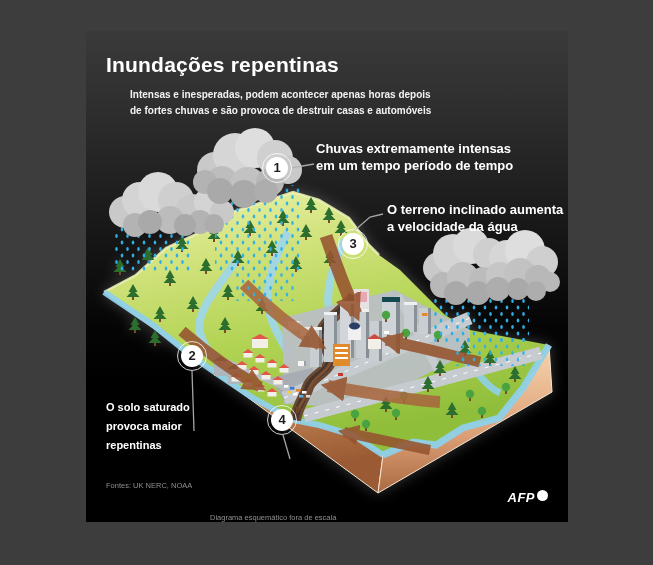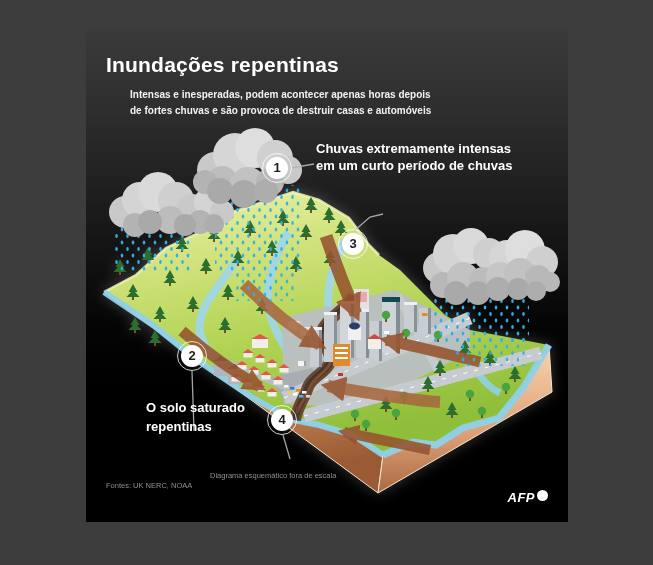--- a/index.html
+++ b/index.html
@@ -27,21 +27,21 @@
     box-sizing:border-box;
   }
   .badge-core{
     width:22px;height:22px;border-radius:50%;background:#fff;color:#1d1d1d;
     font-size:13px;font-weight:700;line-height:22px;text-align:center;
   }
   .callout-text{
     position:absolute;color:#fff;font-weight:700;z-index:4;
   }
   .co-small{font-size:13px;line-height:17px;}
-  .co-big{font-size:13px;line-height:19px;margin-left:40px;}
+  .co-big{font-size:11px;line-height:19px;}
   .footer-text{
     position:absolute;color:#8f8f8f;font-size:7.5px;z-index:4;
   }
   .afp{
     position:absolute;right:20px;top:459px;color:#fff;z-index:4;
     font-size:13px;font-weight:700;font-style:italic;letter-spacing:.5px;
     display:flex;gap:2px;
   }
   .afp-dot{width:11px;height:11px;border-radius:50%;background:#fff;display:inline-block;}
 </style>
@@ -339,27 +339,32 @@
   </div>
   <div class="badge-ring" style="left:252px;top:198px;">
     <div class="badge-core">3</div>
   </div>
   <div class="badge-ring" style="left:181px;top:374px;">
     <div class="badge-core">4</div>
   </div>
 
   <div class="callout-text co-small" style="left:230px;top:109px;">
     <div>Chuvas extremamente intensas</div>
-    <div>em um curto período de chuvas</div>
+    <div>em um tempo período de tempo</div>
+  </div>
+  <div class="callout-text co-small" style="left:301px;top:170px;">
+    <div>O terreno inclinado aumenta</div>
+    <div>a velocidade da água</div>
   </div>
   <div class="callout-text co-big" style="left:20px;top:367px;">
     <div>O solo saturado</div>
+    <div>provoca maior</div>
     <div>repentinas</div>
   </div>
 
   <div class="footer-text" style="left:20px;top:450px;">Fontes: UK NERC, NOAA</div>
-  <div class="footer-text" style="left:124px;top:440px;">Diagrama esquemático fora de escala</div>
+  <div class="footer-text" style="left:124px;top:482px;">Diagrama esquemático fora de escala</div>
   <div class="afp">
     <span>AFP</span>
       <span class="afp-dot"></span>
   </div>
 
 </div>
 
 </body></html>

